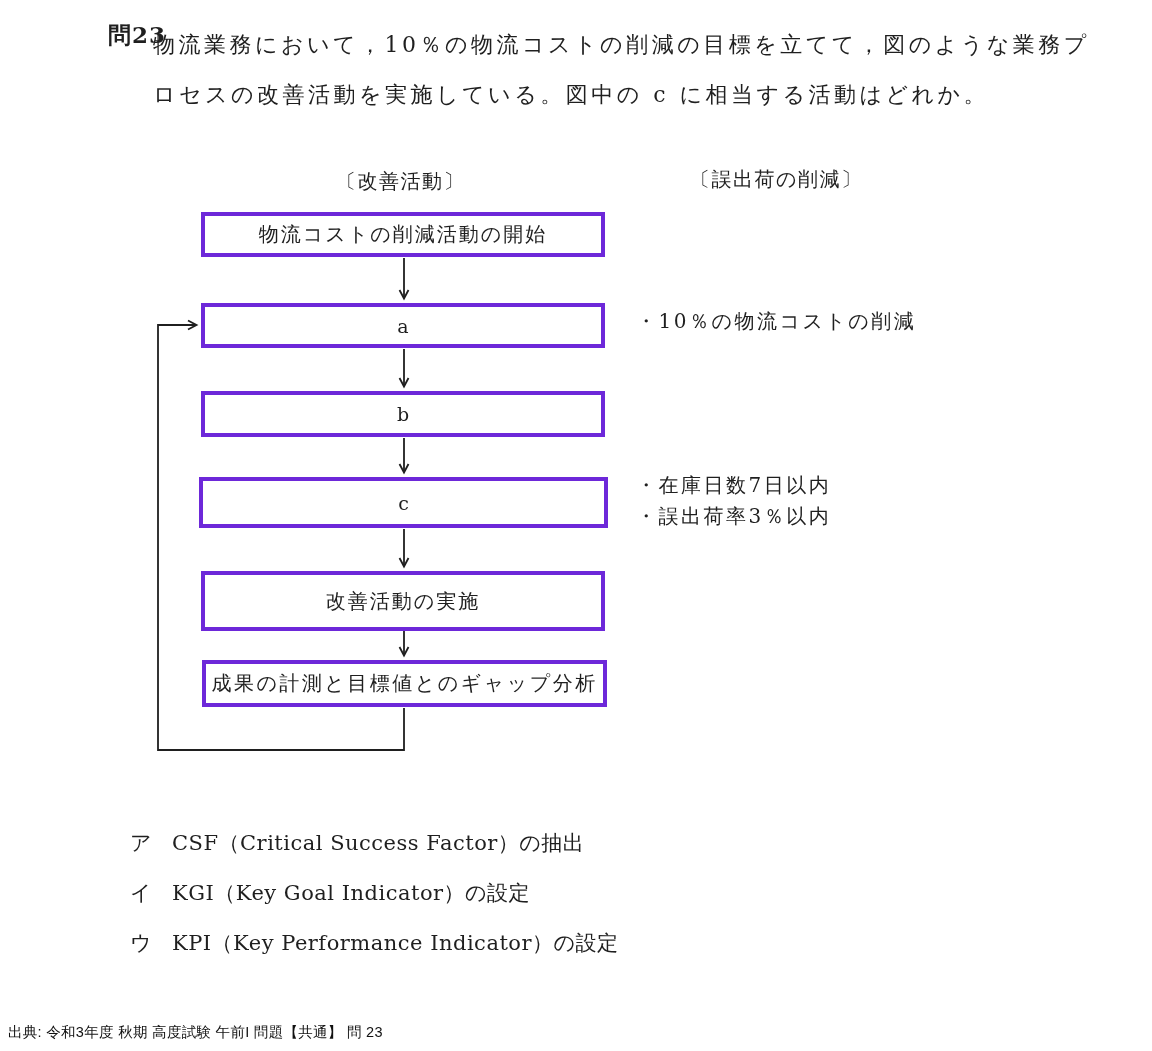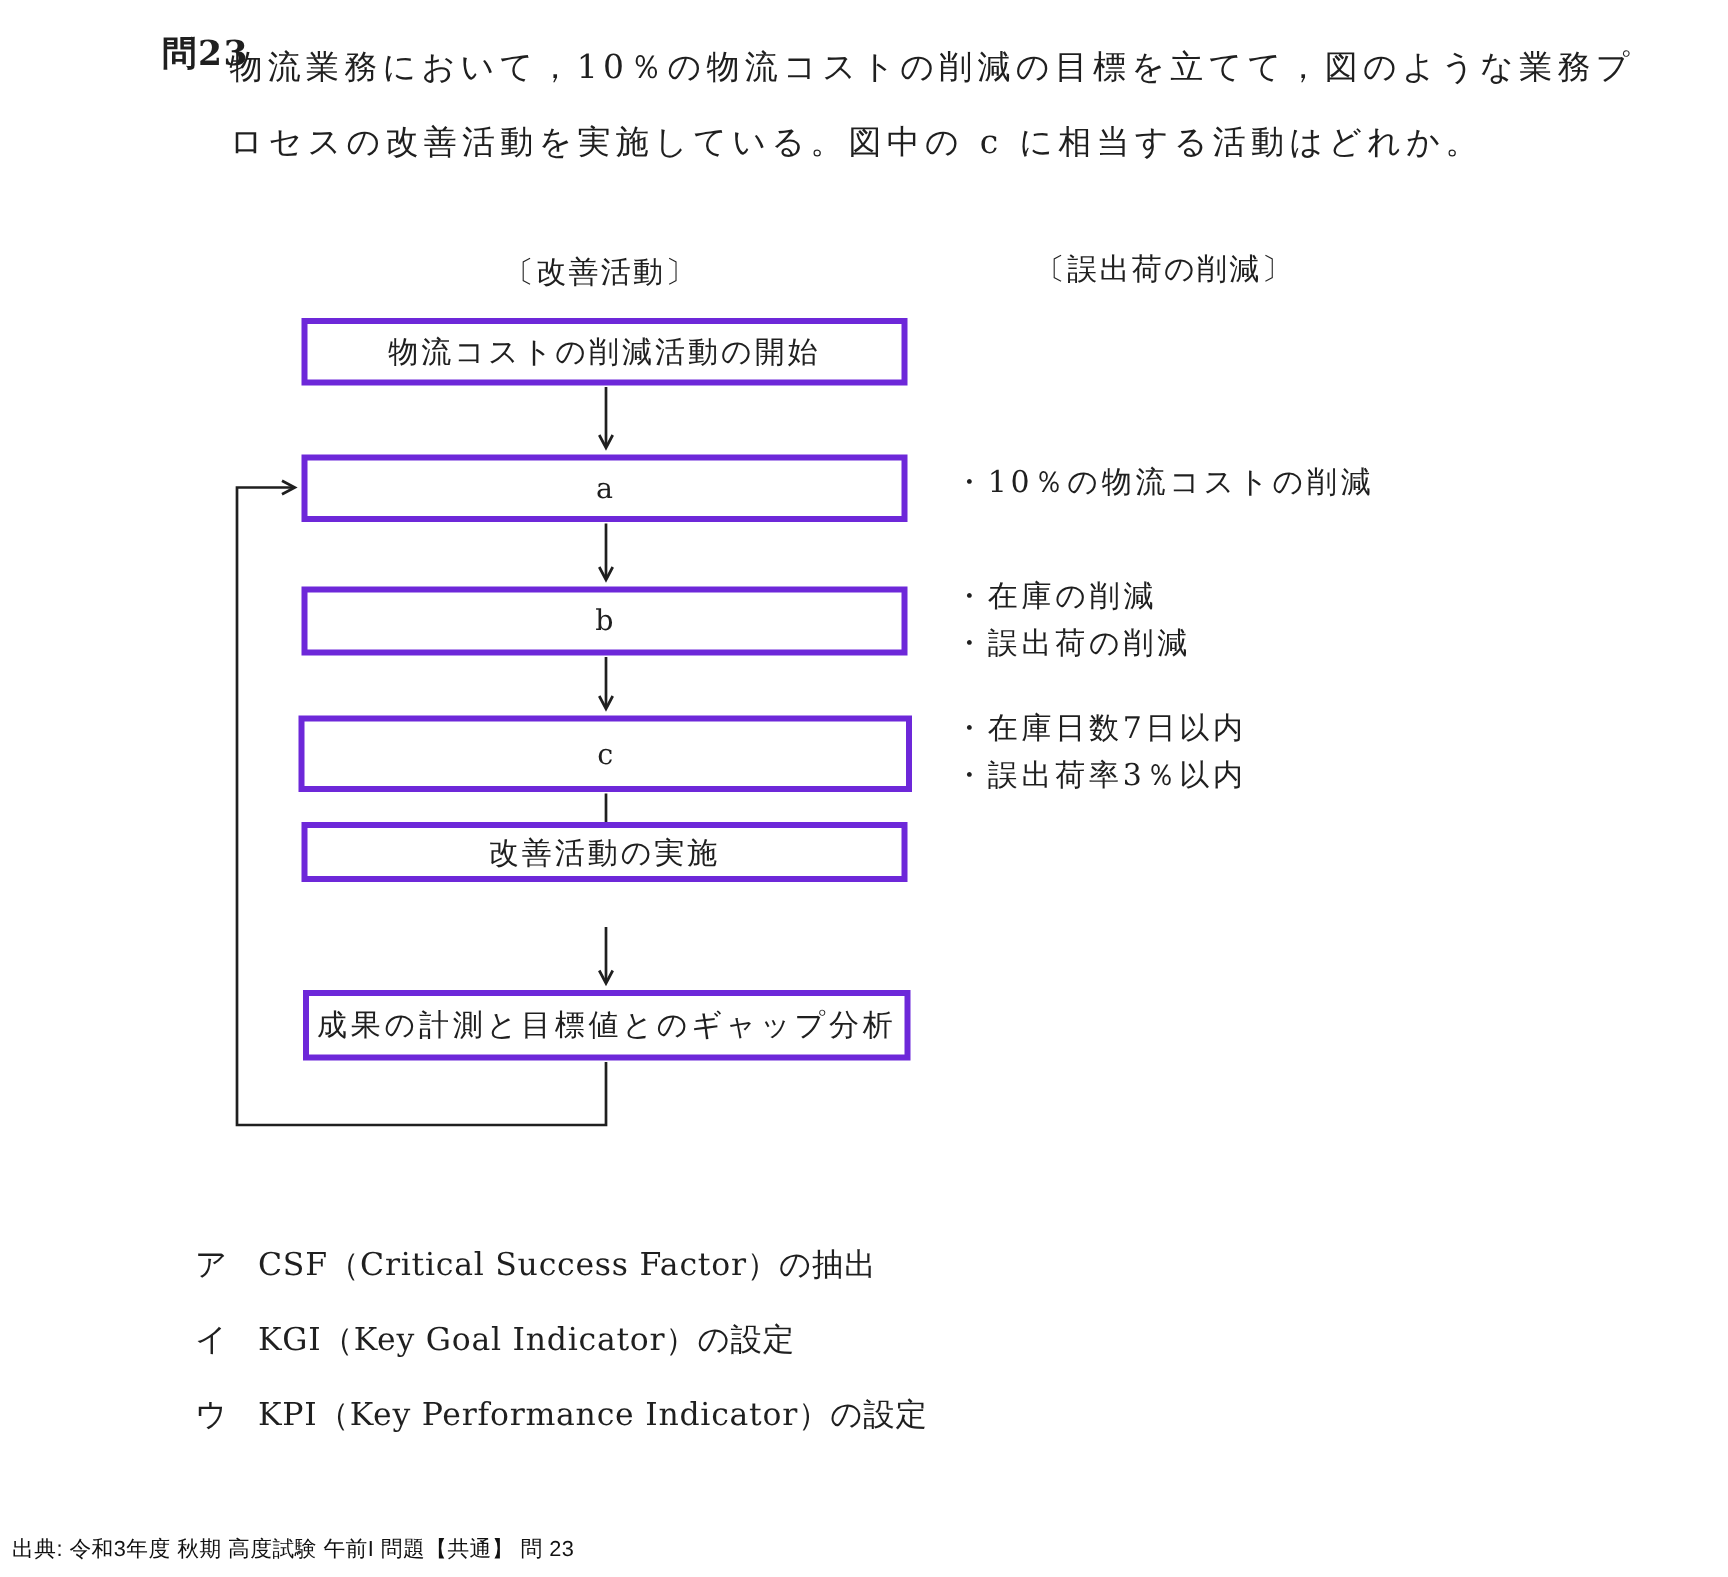--- a/index.html
+++ b/index.html
@@ -48,21 +48,21 @@
     display: flex;
     align-items: center;
     justify-content: center;
     font-size: 20px;
     letter-spacing: 2px;
   }
   .fbox.box-start { top: 212px; }
   .fbox.box-a     { top: 303px; }
   .fbox.box-b     { top: 391px; height: 46px; }
   .fbox.box-c     { top: 477px; left: 199px; width: 409px; height: 51px; border-width: 4px; }
-  .fbox.box-do    { top: 548px; height: 40px; }
+  .fbox.box-do    { top: 571px; height: 60px; }
   .fbox.box-gap   { top: 660px; left: 202px; width: 405px; height: 47px; letter-spacing: 2.5px; }
   .fbox .latin { font-family: "DejaVu Serif", serif; font-size: 19px; letter-spacing: 0; }
 
   
   svg.connectors {
     position: absolute;
     left: 0; top: 0;
     pointer-events: none;
   }
 
@@ -139,24 +139,20 @@
   <div class="fbox box-do">
     <span>改善活動の実施</span>
   </div>
   <div class="fbox box-gap">
     <span>成果の計測と目標値とのギャップ分析</span>
   </div>
 
   <div class="abs anno anno-a">
     <div>・10％の物流コストの削減</div>
   </div>
-  <div class="abs anno anno-b">
-    <div>・在庫の削減</div>
-    <div>・誤出荷の削減</div>
-  </div>
   <div class="abs anno anno-c">
     <div>・在庫日数7日以内</div>
     <div>・誤出荷率3％以内</div>
   </div>
 
   <div class="option opt-1">
     <span class="letter">ア</span><span class="text">CSF（Critical Success Factor）の抽出</span>
   </div>
   <div class="option opt-3">
     <span class="letter">ウ</span><span class="text">KPI（Key Performance Indicator）の設定</span>

